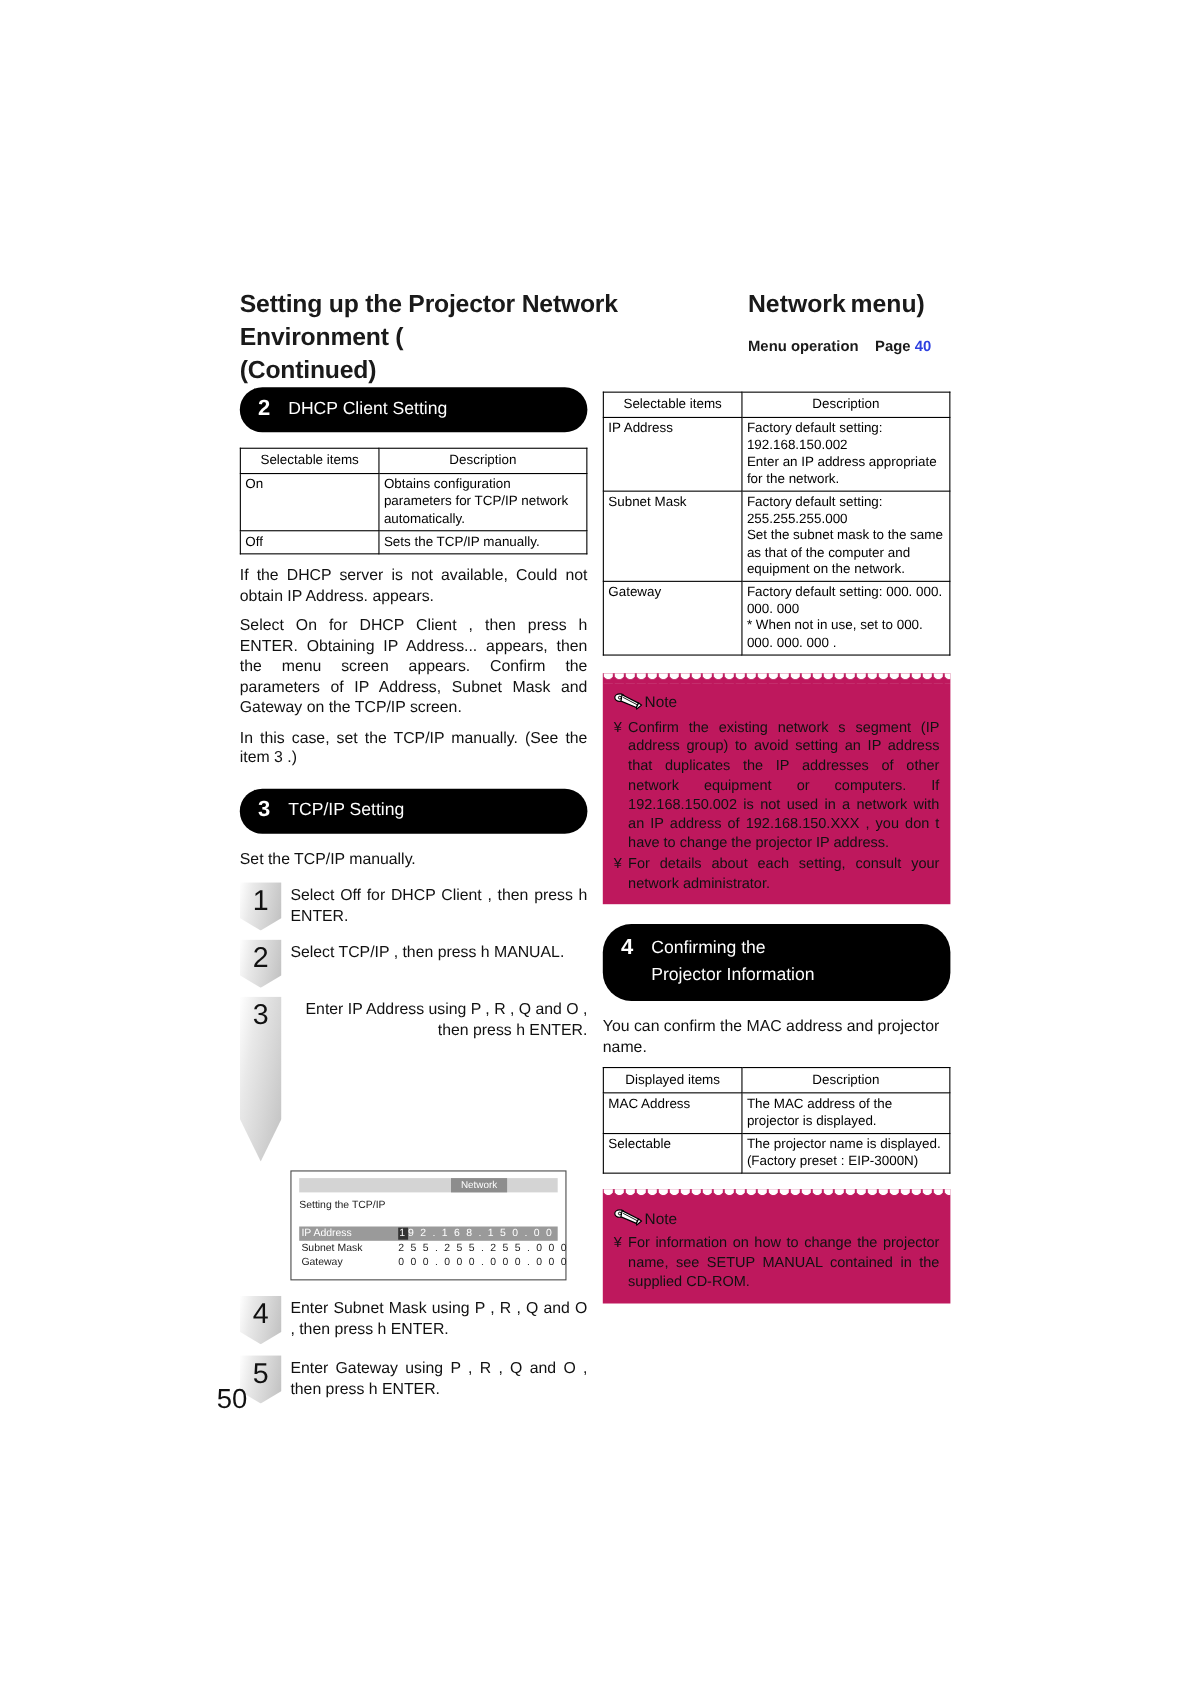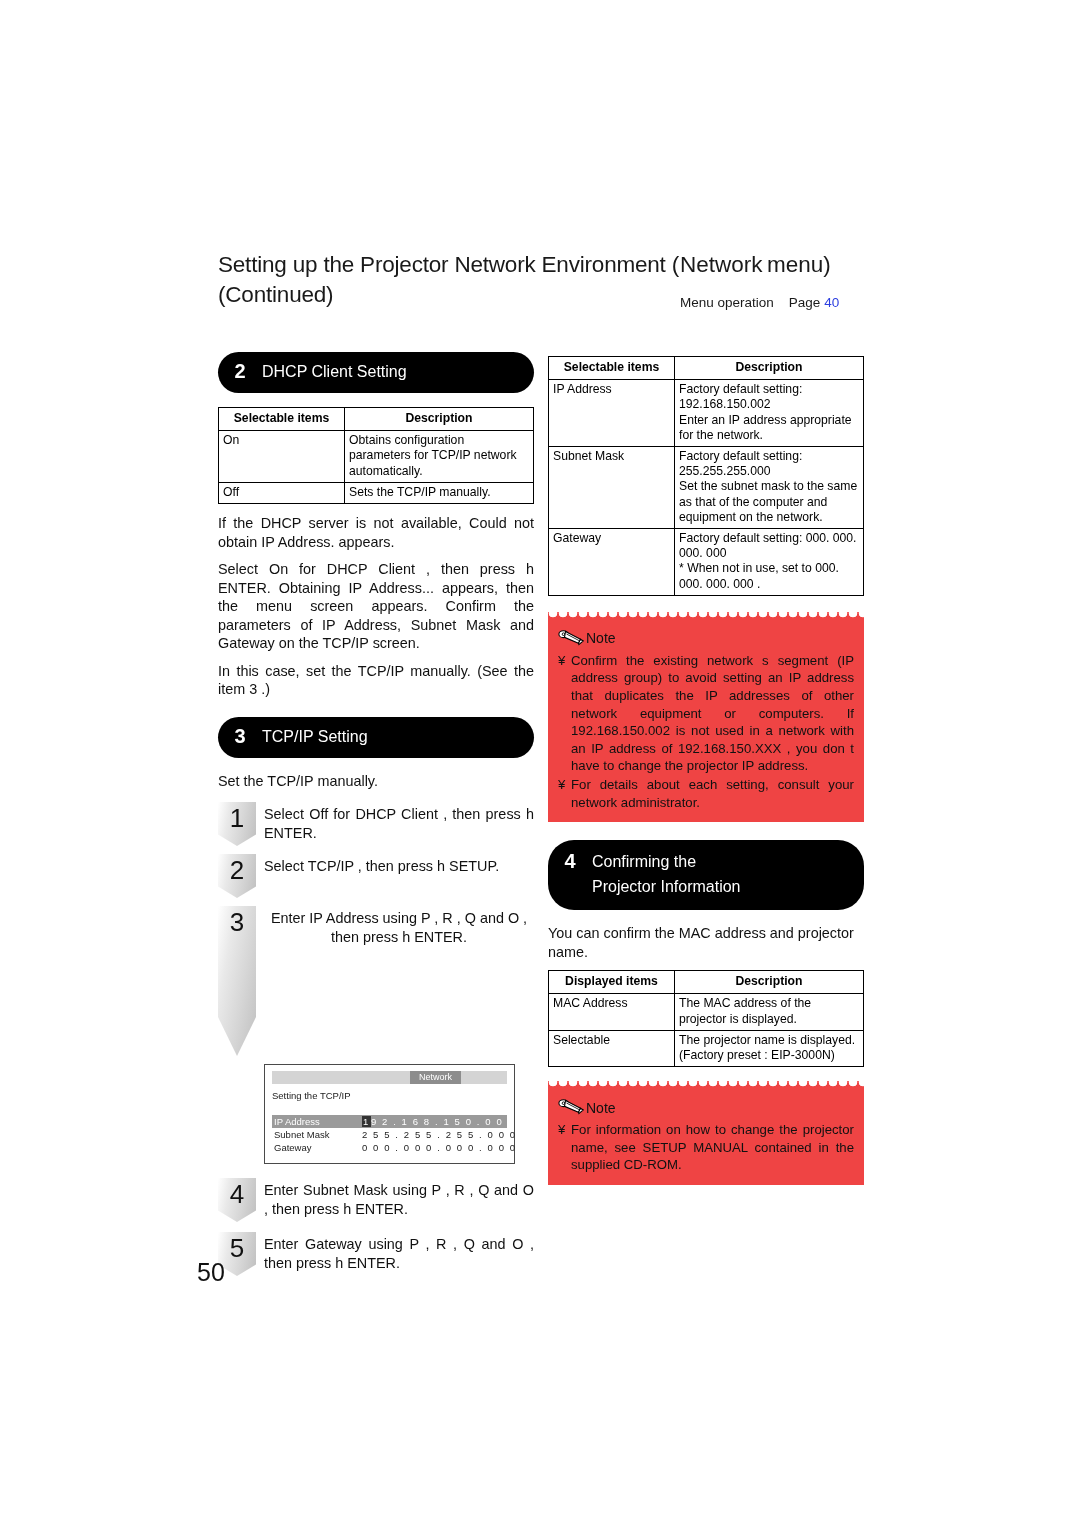--- a/index.html
+++ b/index.html
@@ -18,22 +18,23 @@
   .page {
     position: absolute;
     inset: 0;
     background: #ffffff;
   }
 
   
   .header {
     position: absolute;
     left: 218px;
-    top: 250px;
+    top: 262px;
     width: 650px;
+    font-weight: bold;
   }
   .header-title {
     font-size: 22.5px;
     line-height: 30px;
     letter-spacing: -0.2px;
     color: #1a1a1a;
     width: 470px;
   }
   .header-right {
     position: absolute;
@@ -126,21 +127,20 @@
     font-size: 12.2px;
     line-height: 15.2px;
     padding: 2px 4px 3px 4px;
     vertical-align: top;
     font-weight: normal;
     text-align: left;
   }
   table.doc thead td {
     text-align: center;
     padding: 3px 4px 4px 4px;
-    font-weight: bold;
   }
   table.doc col.c1 { width: 40%; }
   table.doc col.c2 { width: 60%; }
 
   
   .steps { margin-top: 12px; position: relative; }
   .step {
     display: flex;
     align-items: flex-start;
     margin-bottom: 8px;
@@ -174,21 +174,21 @@
     font-weight: normal;
   }
   .step-text {
     flex: 1 1 auto;
     font-size: 14.4px;
     line-height: 19px;
     padding-top: 3px;
     text-align: justify;
     color: #111;
   }
-  .step-text.nojust { text-align: center; }
+  .step-text.nojust { text-align: right; }
   .step-tall .step-badge { min-height: 150px; }
 
   
   .osd {
     border: 1.3px solid #4a4a4a;
     background: #ffffff;
     width: 251px;
     margin: 4px 0 4px 46px;
     padding: 6px 7px 9px 7px;
     box-sizing: border-box;
@@ -231,21 +231,21 @@
   .osd-label { flex: 0 0 88px; padding-left: 2px; }
   .osd-value { letter-spacing: 1.6px; white-space: nowrap; }
   .osd-value .first-octet-hl {
     background: #333333;
     color: #ffffff;
     padding: 0 1px;
   }
 
   
   .note {
-    background: #ef4444;
+    background: #be185d;
     position: relative;
     padding: 18px 10px 10px 10px;
     margin-top: 16px;
     box-sizing: border-box;
   }
   .note-scallop {
     position: absolute;
     left: 0;
     top: 0;
     right: 0;
@@ -374,21 +374,21 @@
           <span class="badge-num">1</span>
         </div>
         <div class="step-text">Select  Off  for  DHCP Client , then press h  ENTER.</div>
       </div>
 
       <div class="step">
         <div class="step-badge">
           <div class="badge-shape"></div>
           <span class="badge-num">2</span>
         </div>
-        <div class="step-text">Select   TCP/IP , then press h  SETUP.</div>
+        <div class="step-text">Select   TCP/IP , then press h  MANUAL.</div>
       </div>
 
       <div class="step step-tall">
         <div class="step-badge">
           <div class="badge-shape"></div>
           <span class="badge-num">3</span>
         </div>
         <div class="step-text nojust">Enter  IP Address  using P , R , Q and O , then press  h  ENTER.</div>
       </div>
 

